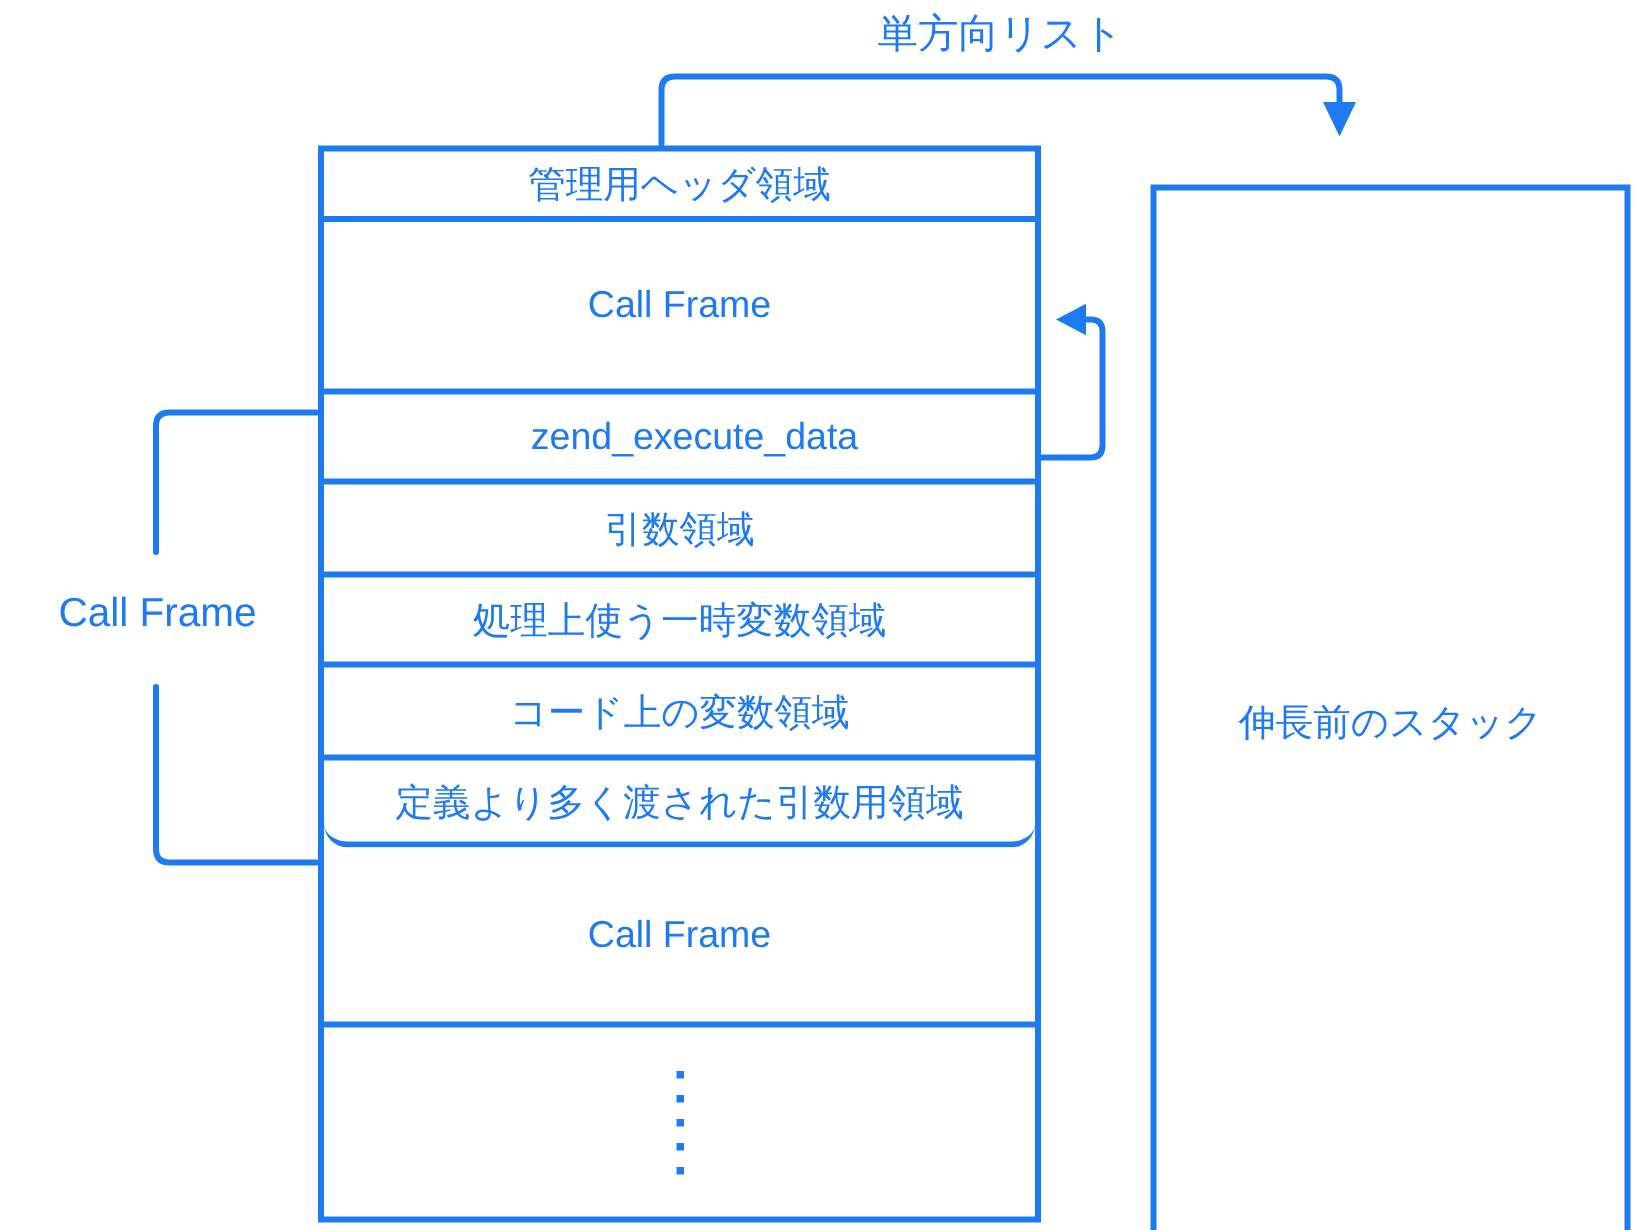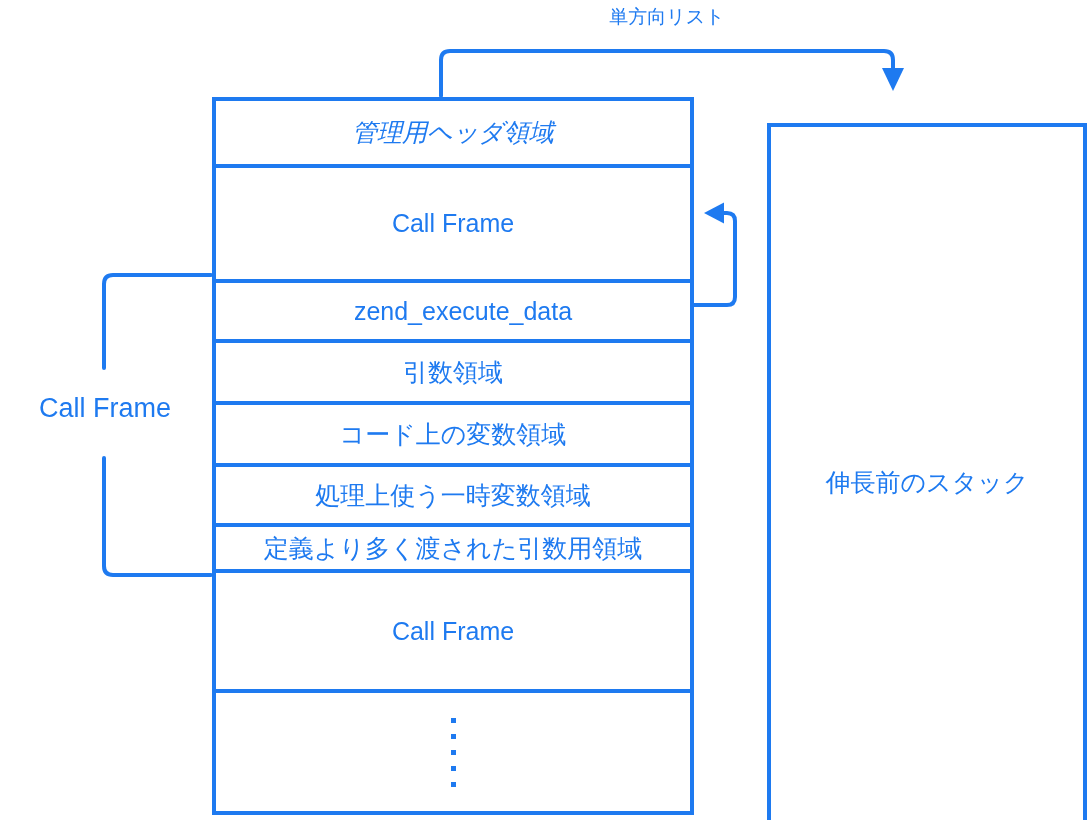--- a/index.html
+++ b/index.html
@@ -23,21 +23,21 @@
     height: 820px;
     pointer-events: none;
   }
 
   .top-label {
     position: absolute;
     left: 517px;
     top: 4px;
     width: 300px;
     text-align: center;
-    font-size: 19px;
+    font-size: 27px;
     color: var(--accent);
     white-space: nowrap;
   }
 
   .left-label {
     position: absolute;
     left: 16px;
     top: 393px;
     width: 178px;
     text-align: center;
@@ -60,27 +60,27 @@
 
   .row {
     display: flex;
     align-items: center;
     justify-content: center;
     font-size: 25px;
     color: var(--accent);
     border-bottom: 4px solid var(--accent);
     white-space: nowrap;
   }
-  .r1 { height: 67px; font-style: italic; }
+  .r1 { height: 47px; }
   .r2 { height: 115px; }
   .r3 { height: 60px; padding-left: 20px; }
   .r4 { height: 62px; }
   .r5 { height: 62px; }
   .r6 { height: 60px; }
-  .r7 { height: 46px; }
+  .r7 { height: 58px; border-radius: 16px; }
   .r8 { height: 120px; }
   .r9 { flex: 1; border-bottom: none; flex-direction: column; justify-content: center; gap: 11px; }
 
   .dot {
     width: 5px;
     height: 5px;
     background: var(--accent);
   }
 
   .right-box {
@@ -113,22 +113,22 @@
 
   <div class="top-label">単方向リスト</div>
 
   <div class="left-label">Call Frame</div>
 
   <div class="stack-box">
     <div class="row r1">管理用ヘッダ領域</div>
     <div class="row r2">Call Frame</div>
     <div class="row r3">zend_execute_data</div>
     <div class="row r4">引数領域</div>
+    <div class="row r6">処理上使う一時変数領域</div>
     <div class="row r5">コード上の変数領域</div>
-    <div class="row r6">処理上使う一時変数領域</div>
     <div class="row r7">定義より多く渡された引数用領域</div>
     <div class="row r8">Call Frame</div>
     <div class="row r9">
         <div class="dot"></div>
         <div class="dot"></div>
         <div class="dot"></div>
         <div class="dot"></div>
         <div class="dot"></div>
       </div>
   </div>

